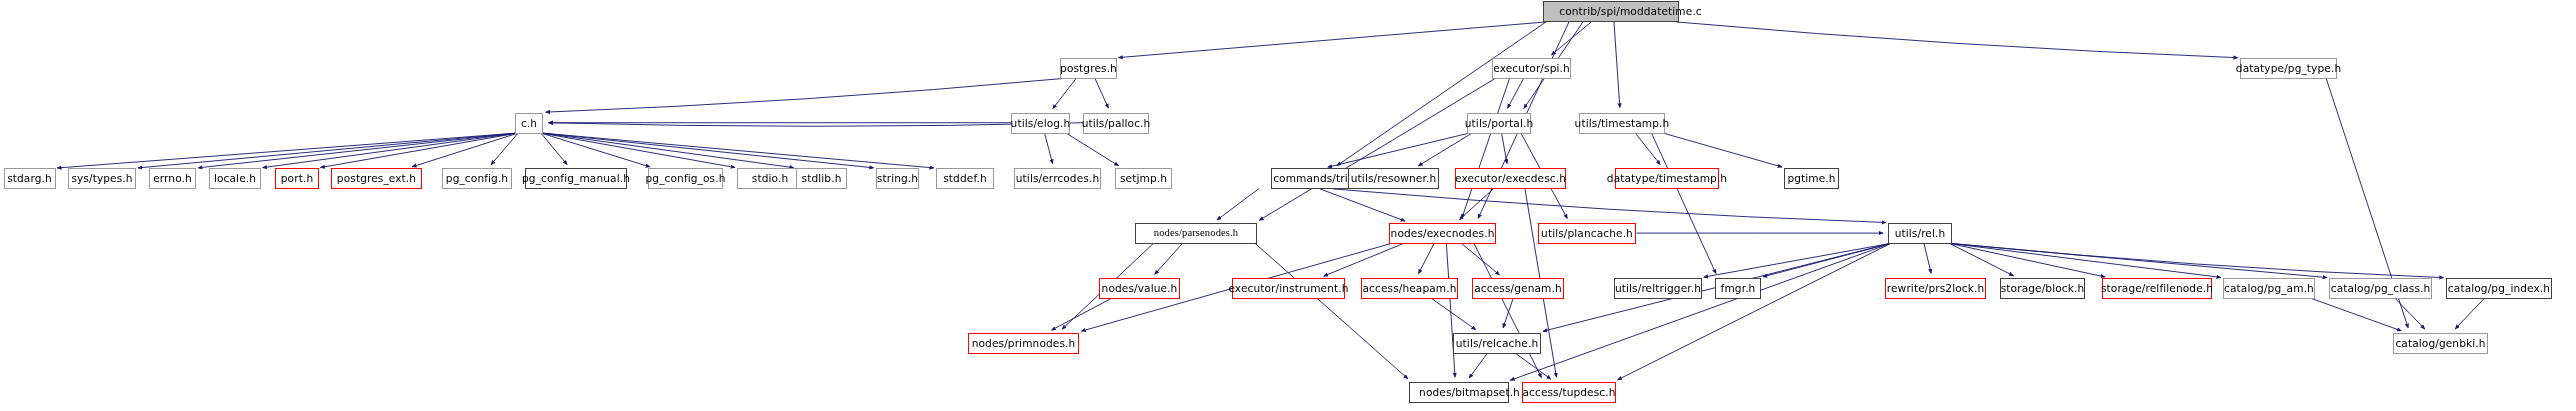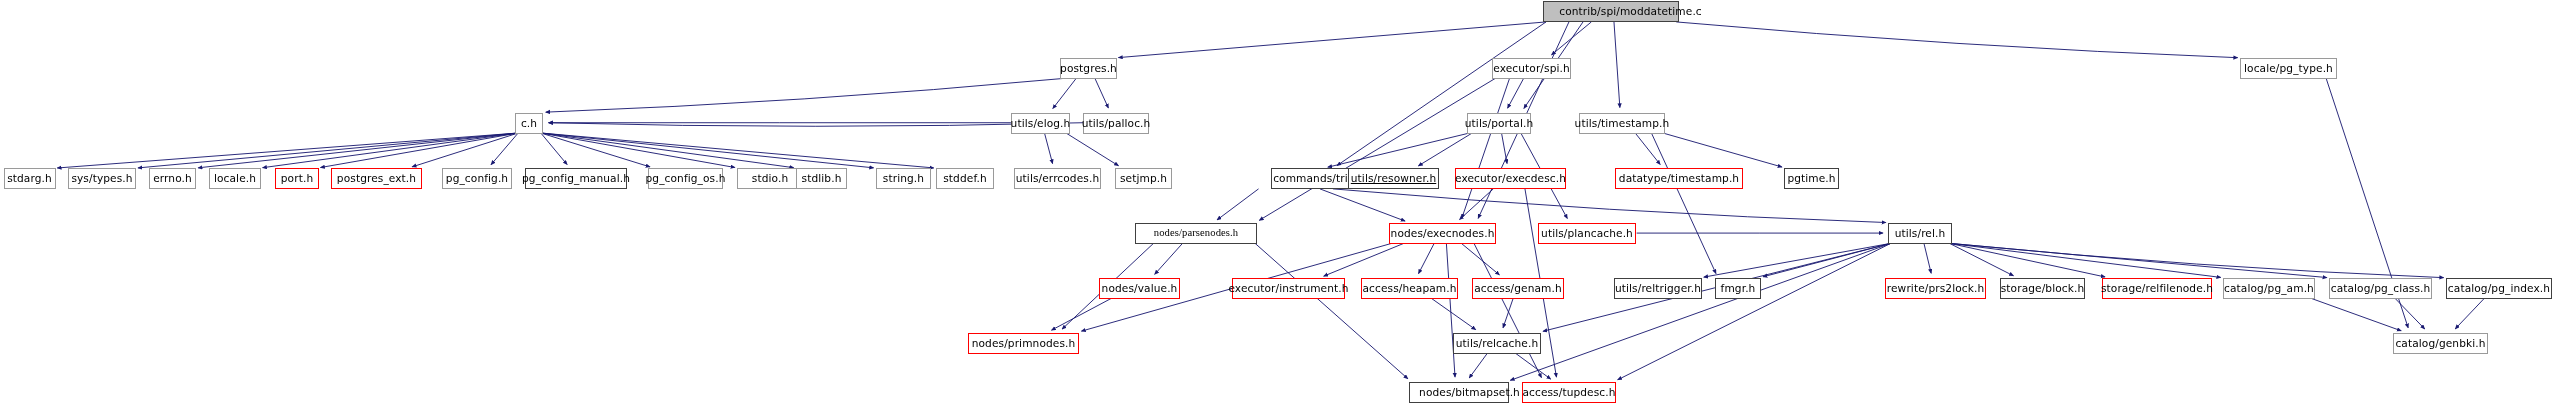--- a/index.html
+++ b/index.html
@@ -122,21 +122,21 @@
 <div class="node root" style="left: 1543px; top: 1.4px; width: 136px;">
       <span>contrib/spi/moddatetime.c</span>
     </div>
     <div class="node " style="left: 1060px; top: 58px; width: 57px;">
       <span>postgres.h</span>
     </div>
     <div class="node " style="left: 1492px; top: 58px; width: 79px;">
       <span>executor/spi.h</span>
     </div>
     <div class="node " style="left: 2240px; top: 58px; width: 97px;">
-      <span>locale/pg_type.h</span>
+      <span>datatype/pg_type.h</span>
     </div>
     <div class="node " style="left: 1011px; top: 113px; width: 59px;">
       <span>utils/elog.h</span>
     </div>
     <div class="node " style="left: 1083px; top: 113px; width: 66px;">
       <span>utils/palloc.h</span>
     </div>
     <div class="node " style="left: 1467px; top: 113px; width: 64px;">
       <span>utils/portal.h</span>
     </div>
@@ -172,42 +172,42 @@
     </div>
     <div class="node " style="left: 648px; top: 168px; width: 75px;">
       <span>pg_config_os.h</span>
     </div>
     <div class="node " style="left: 737px; top: 168px; width: 66px;">
       <span>stdio.h</span>
     </div>
     <div class="node " style="left: 796px; top: 168px; width: 51px;">
       <span>stdlib.h</span>
     </div>
-    <div class="node " style="left: 876px; top: 168px; width: 55px;">
+    <div class="node " style="left: 876px; top: 168px; width: 43px;">
       <span>string.h</span>
     </div>
     <div class="node " style="left: 936px; top: 168px; width: 58px;">
       <span>stddef.h</span>
     </div>
     <div class="node " style="left: 1014px; top: 168px; width: 87px;">
       <span>utils/errcodes.h</span>
     </div>
     <div class="node " style="left: 1115px; top: 168px; width: 57px;">
       <span>setjmp.h</span>
     </div>
     <div class="node bold" style="left: 1223px; top: 168px; width: 113px; margin-left: 48px;">
       <span>commands/trigger.h</span>
     </div>
-    <div class="node bold" style="left: 1348px; top: 168px; width: 91px; text-decoration: underline;">
+    <div class="node bold" style="left: 1348px; top: 168px; width: 91px;">
       <span>utils/resowner.h</span>
     </div>
     <div class="node red" style="left: 1455px; top: 168px; width: 111px;">
       <span>executor/execdesc.h</span>
     </div>
-    <div class="node red" style="left: 1615px; top: 168px; width: 128px;">
+    <div class="node red" style="left: 1615px; top: 168px; width: 104px;">
       <span>datatype/timestamp.h</span>
     </div>
     <div class="node bold" style="left: 1784px; top: 168px; width: 55px;">
       <span>pgtime.h</span>
     </div>
     <div class="node bold" style="left: 1135px; top: 223px; width: 122px; font-family: Liberation Serif, serif;">
       <span>nodes/parsenodes.h</span>
     </div>
     <div class="node red" style="left: 1389px; top: 223px; width: 107px;">
       <span>nodes/execnodes.h</span>

